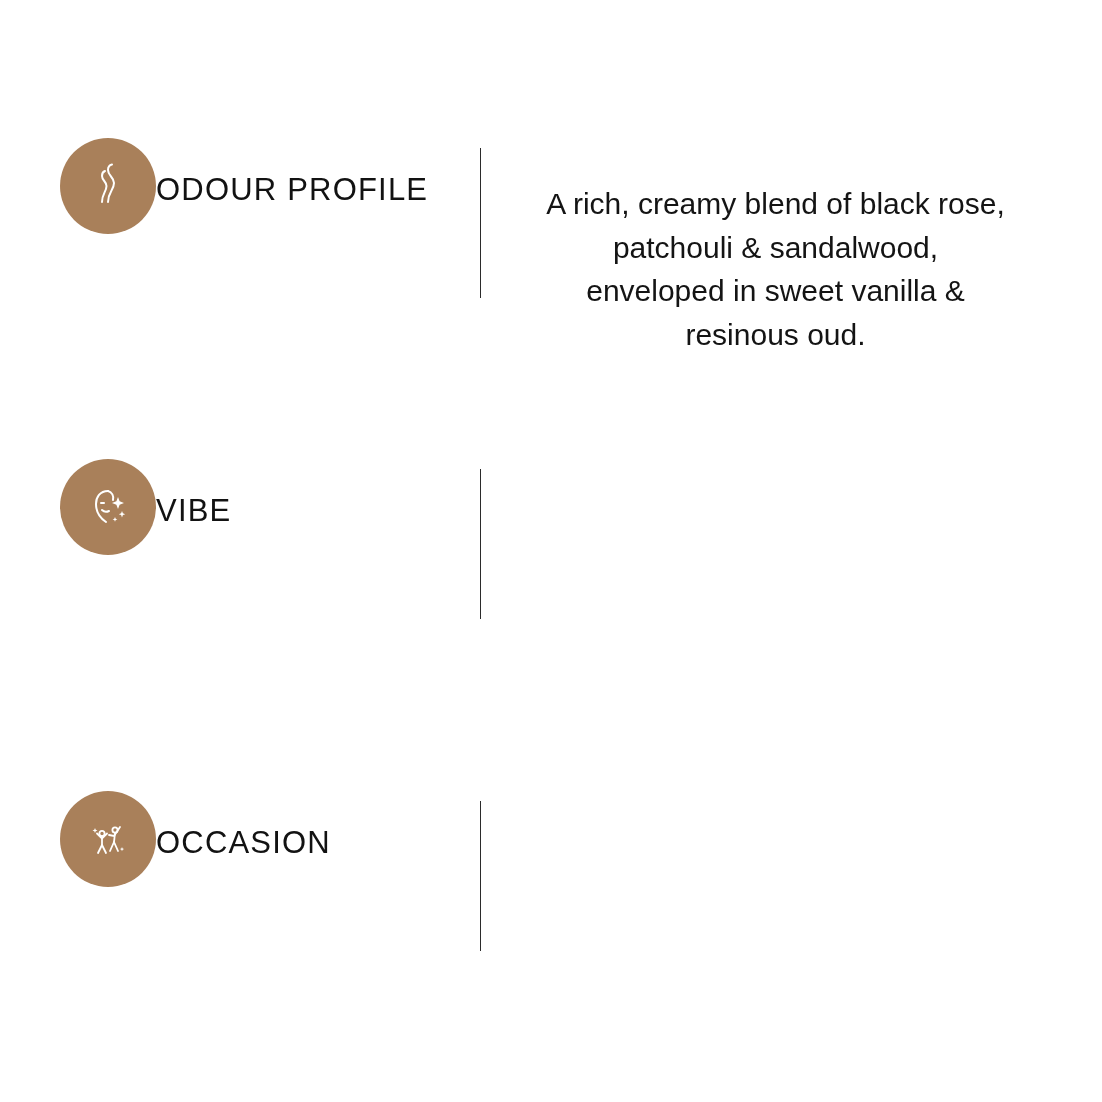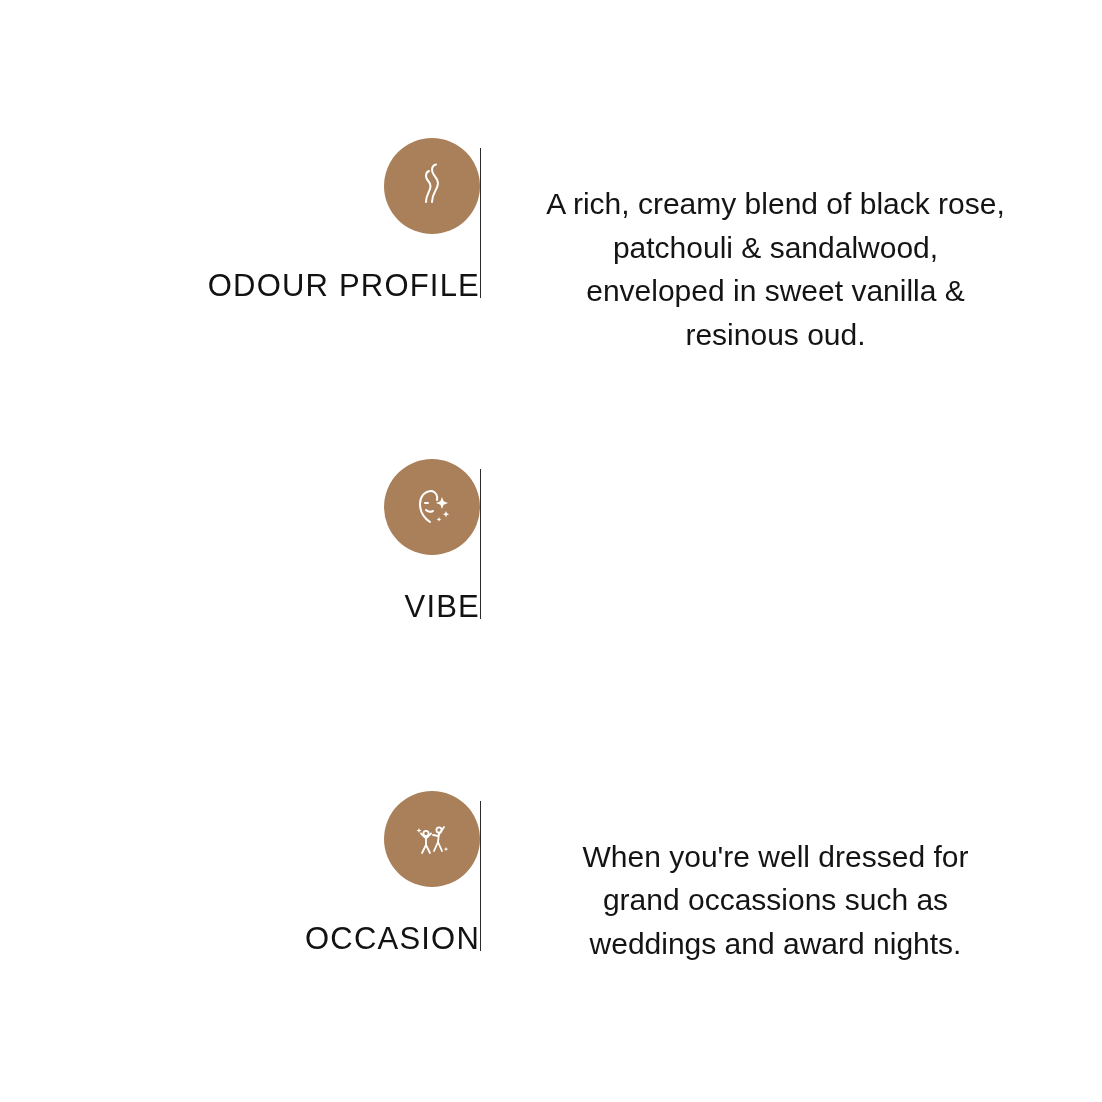--- a/index.html
+++ b/index.html
@@ -29,22 +29,22 @@
   .feature-row {
     display: flex;
     align-items: flex-start;
     width: 100%;
     height: 300px;
   }
 
   .feature-left {
     width: 420px;
     display: flex;
-    flex-direction: column;
-    align-items: flex-end;
+    flex-direction: row;
+    align-items: flex-start;
     justify-content: flex-start;
     padding-top: 28px;
   }
 
   .icon-circle {
     width: 96px;
     height: 96px;
     border-radius: 50%;
     background: #a9805a;
     display: flex;
@@ -154,18 +154,15 @@
           <path d="M31 26 L36 27 L42 18" stroke="#ffffff" stroke-width="1.8" stroke-linecap="round" fill="none"></path>
           <path d="M36 33 L32 42 M36 33 L40 42" stroke="#ffffff" stroke-width="1.8" stroke-linecap="round"></path>
 
           <path d="M17 19 l0.7 1.8 1.8 0.7 -1.8 0.7 -0.7 1.8 -0.7 -1.8 -1.8 -0.7 1.8 -0.7 Z" fill="#ffffff"></path>
           <path d="M44 38 l0.6 1.5 1.5 0.6 -1.5 0.6 -0.6 1.5 -0.6 -1.5 -1.5 -0.6 1.5 -0.6 Z" fill="#ffffff"></path>
         </svg>
       </div>
       <div class="feature-label">OCCASION</div>
     </div>
     <div class="divider d3"></div>
-    <div class="feature-right">
-      <div class="feature-text">When you're well dressed for grand occassions such as weddings and award nights.</div>
-    </div>
   </div>
 
 </div>
 
 </body></html>

